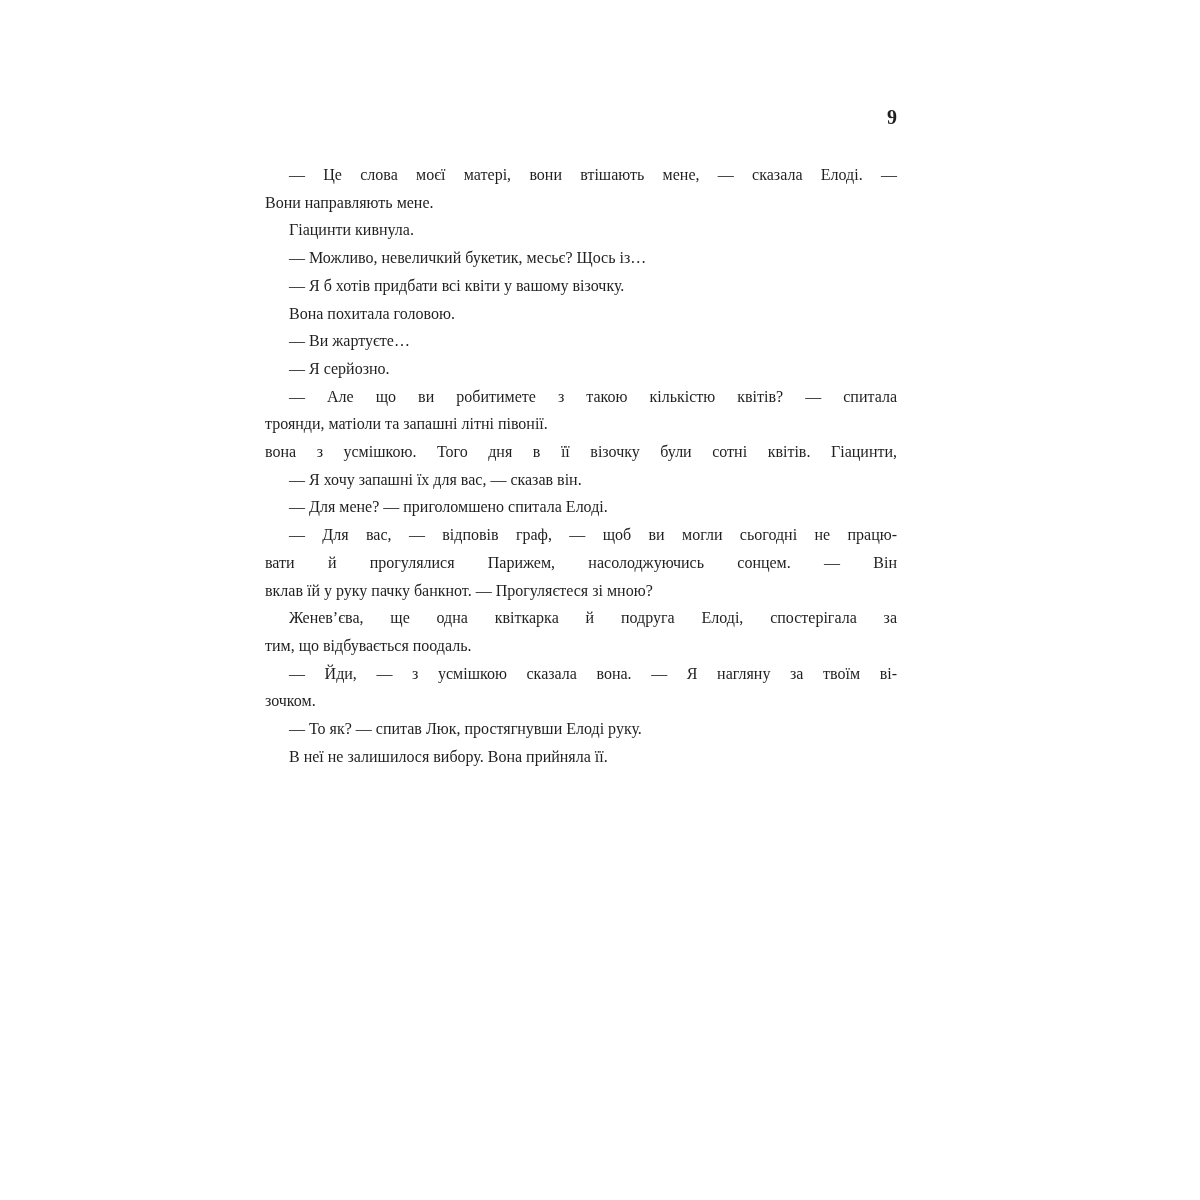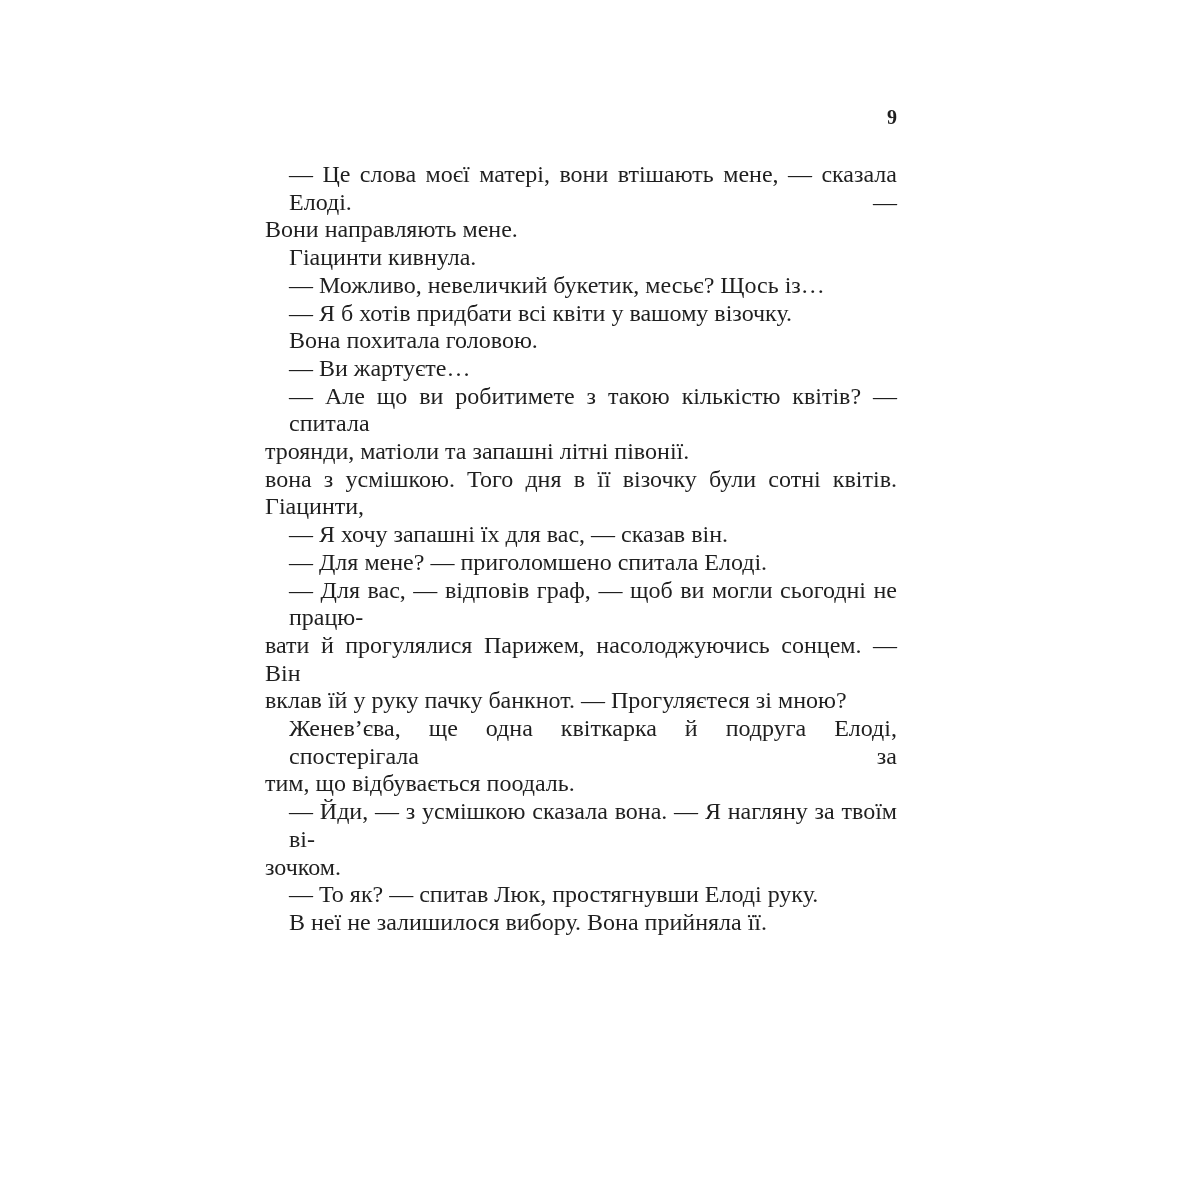--- a/index.html
+++ b/index.html
@@ -30,21 +30,21 @@
     line-height: 27px;
     font-weight: bold;
   }
   .textblock {
     position: absolute;
     left: 265px;
     top: 161px;
     width: 632px;
   }
   .line {
-    font-size: 24px;
+    font-size: 16px;
     line-height: 27.7px;
     white-space: nowrap;
     text-align: left;
   }
   .line.indent {
     padding-left: 24px;
   }
   .line.justify {
     white-space: normal;
     text-align: justify;
@@ -57,20 +57,21 @@
 <div class="sheet">
   <div class="page-number">9</div>
   <div class="textblock">
       <div class="line indent justify">— Це слова моєї матері, вони втішають мене, — сказала Елоді. —</div>
       <div class="line">Вони направляють мене.</div>
       <div class="line indent">Гіацинти кивнула.</div>
       <div class="line indent">— Можливо, невеличкий букетик, месьє? Щось із…</div>
       <div class="line indent">— Я б хотів придбати всі квіти у вашому візочку.</div>
       <div class="line indent">Вона похитала головою.</div>
       <div class="line indent">— Ви жартуєте…</div>
+      <div class="line indent">— Я серйозно.</div>
       <div class="line indent justify">— Але що ви робитимете з такою кількістю квітів? — спитала</div>
       <div class="line">троянди, матіоли та запашні літні півонії.</div>
       <div class="line justify">вона з усмішкою. Того дня в її візочку були сотні квітів. Гіацинти,</div>
       <div class="line indent">— Я хочу запашні їх для вас, — сказав він.</div>
       <div class="line indent">— Для мене? — приголомшено спитала Елоді.</div>
       <div class="line indent justify">— Для вас, — відповів граф, — щоб ви могли сьогодні не працю-</div>
       <div class="line justify">вати й прогулялися Парижем, насолоджуючись сонцем. — Він</div>
       <div class="line">вклав їй у руку пачку банкнот. — Прогуляєтеся зі мною?</div>
       <div class="line indent justify">Женев’єва, ще одна квіткарка й подруга Елоді, спостерігала за</div>
       <div class="line">тим, що відбувається поодаль.</div>

